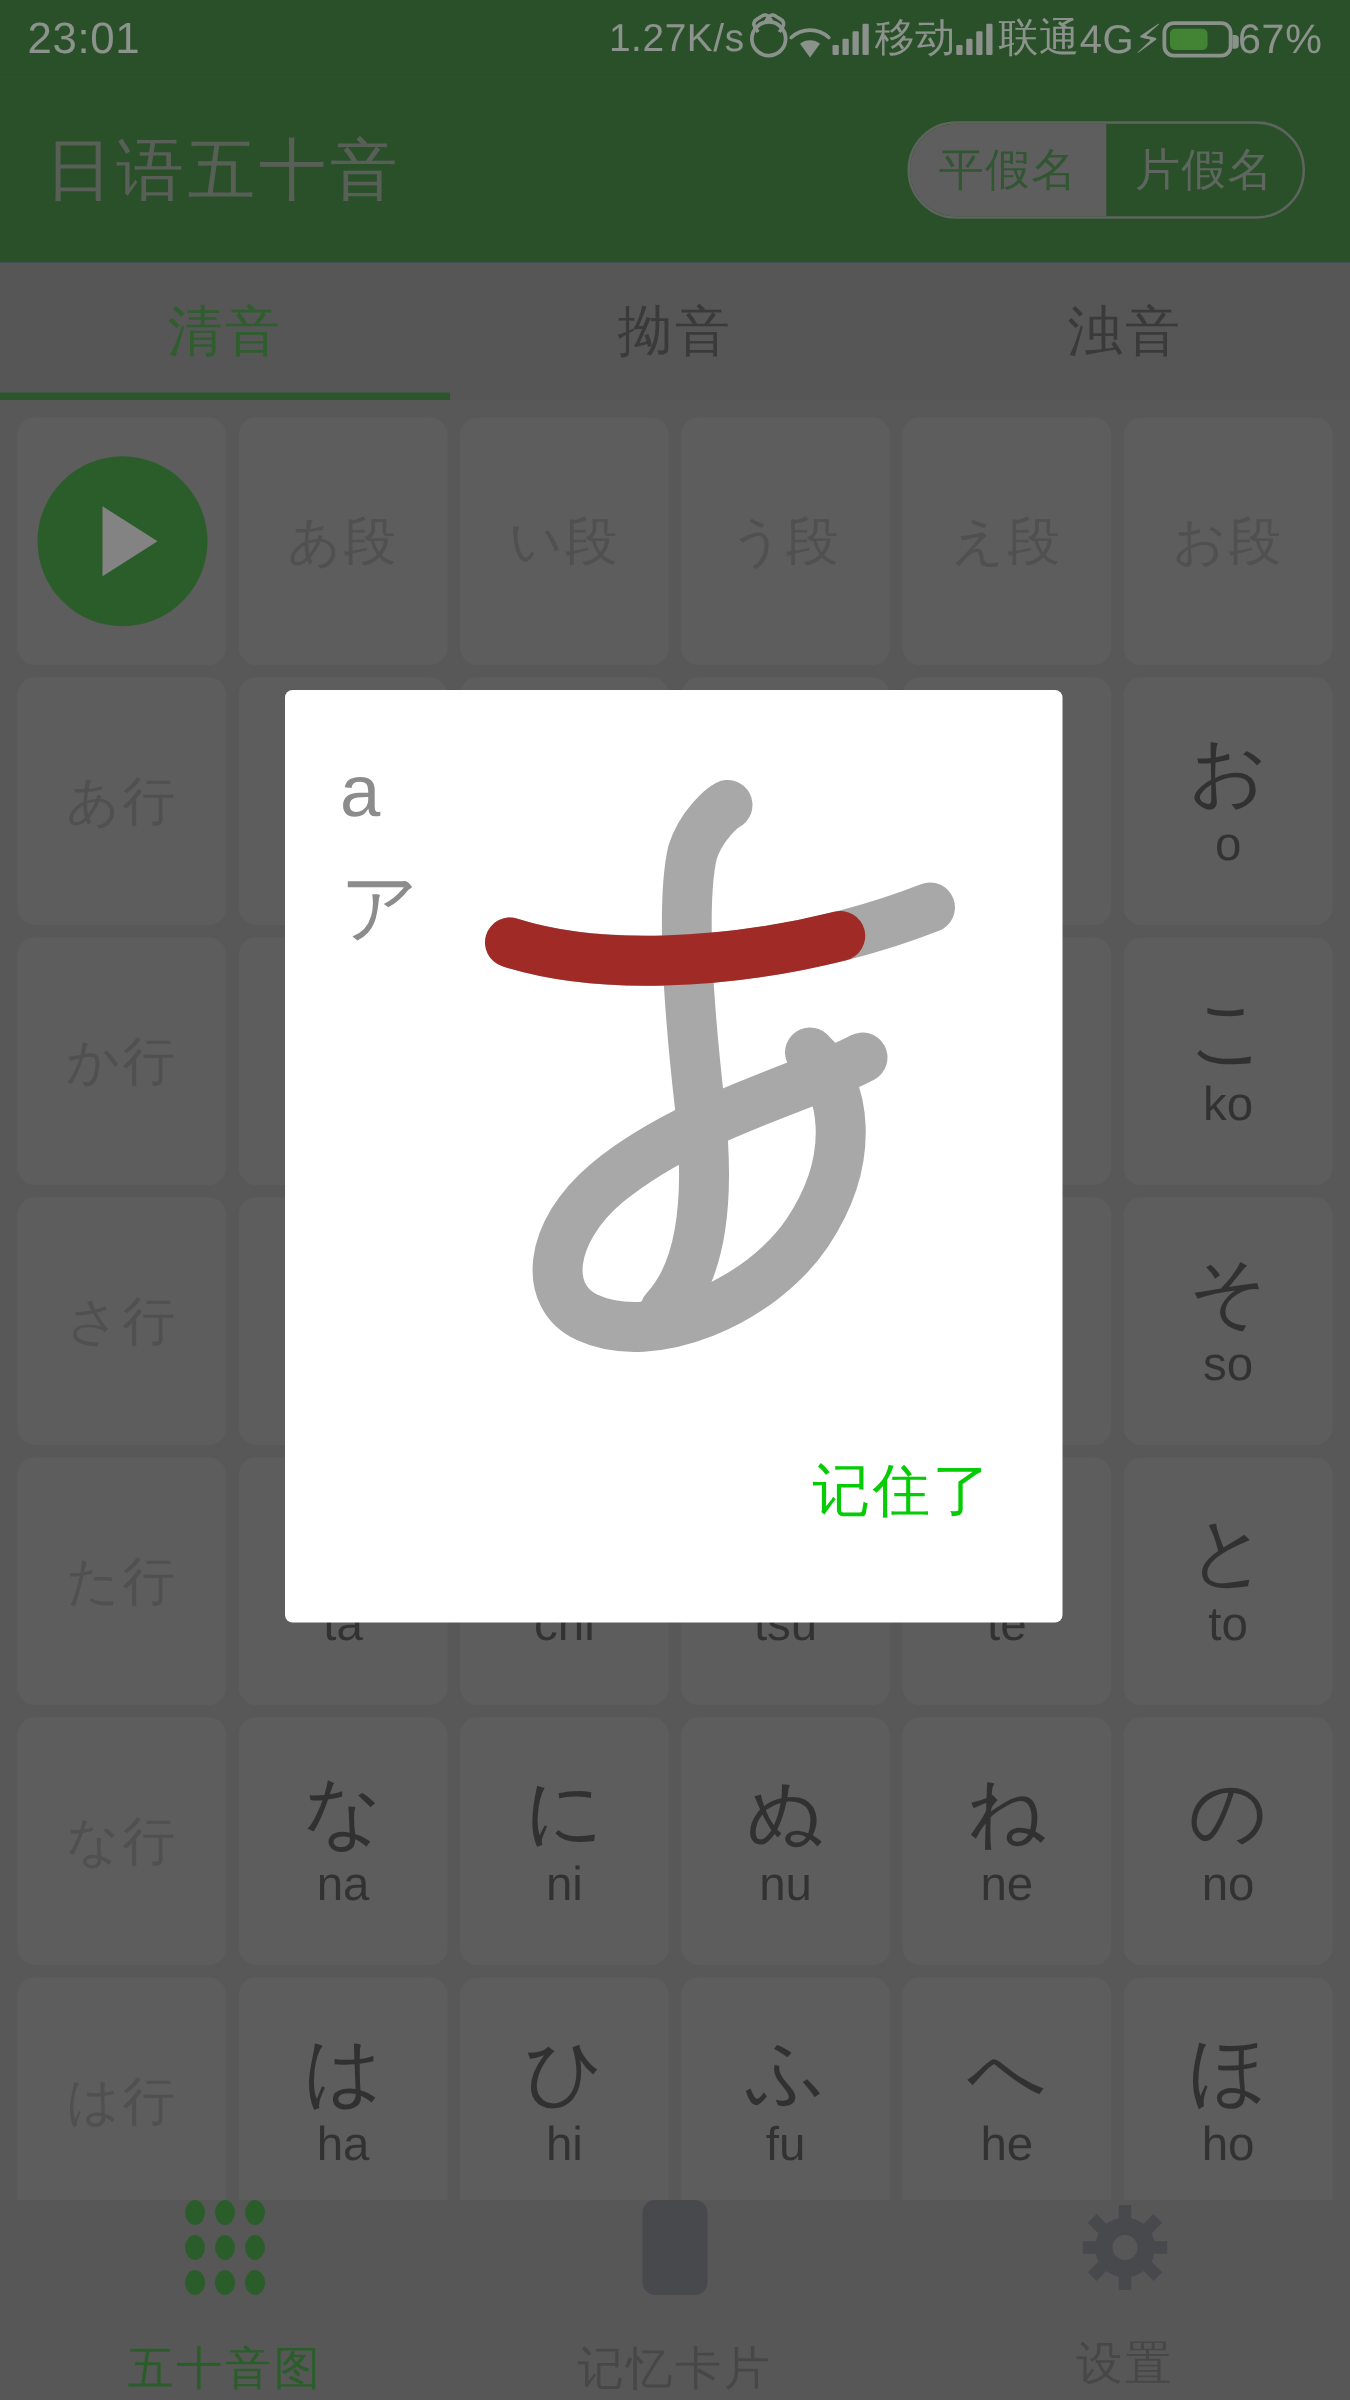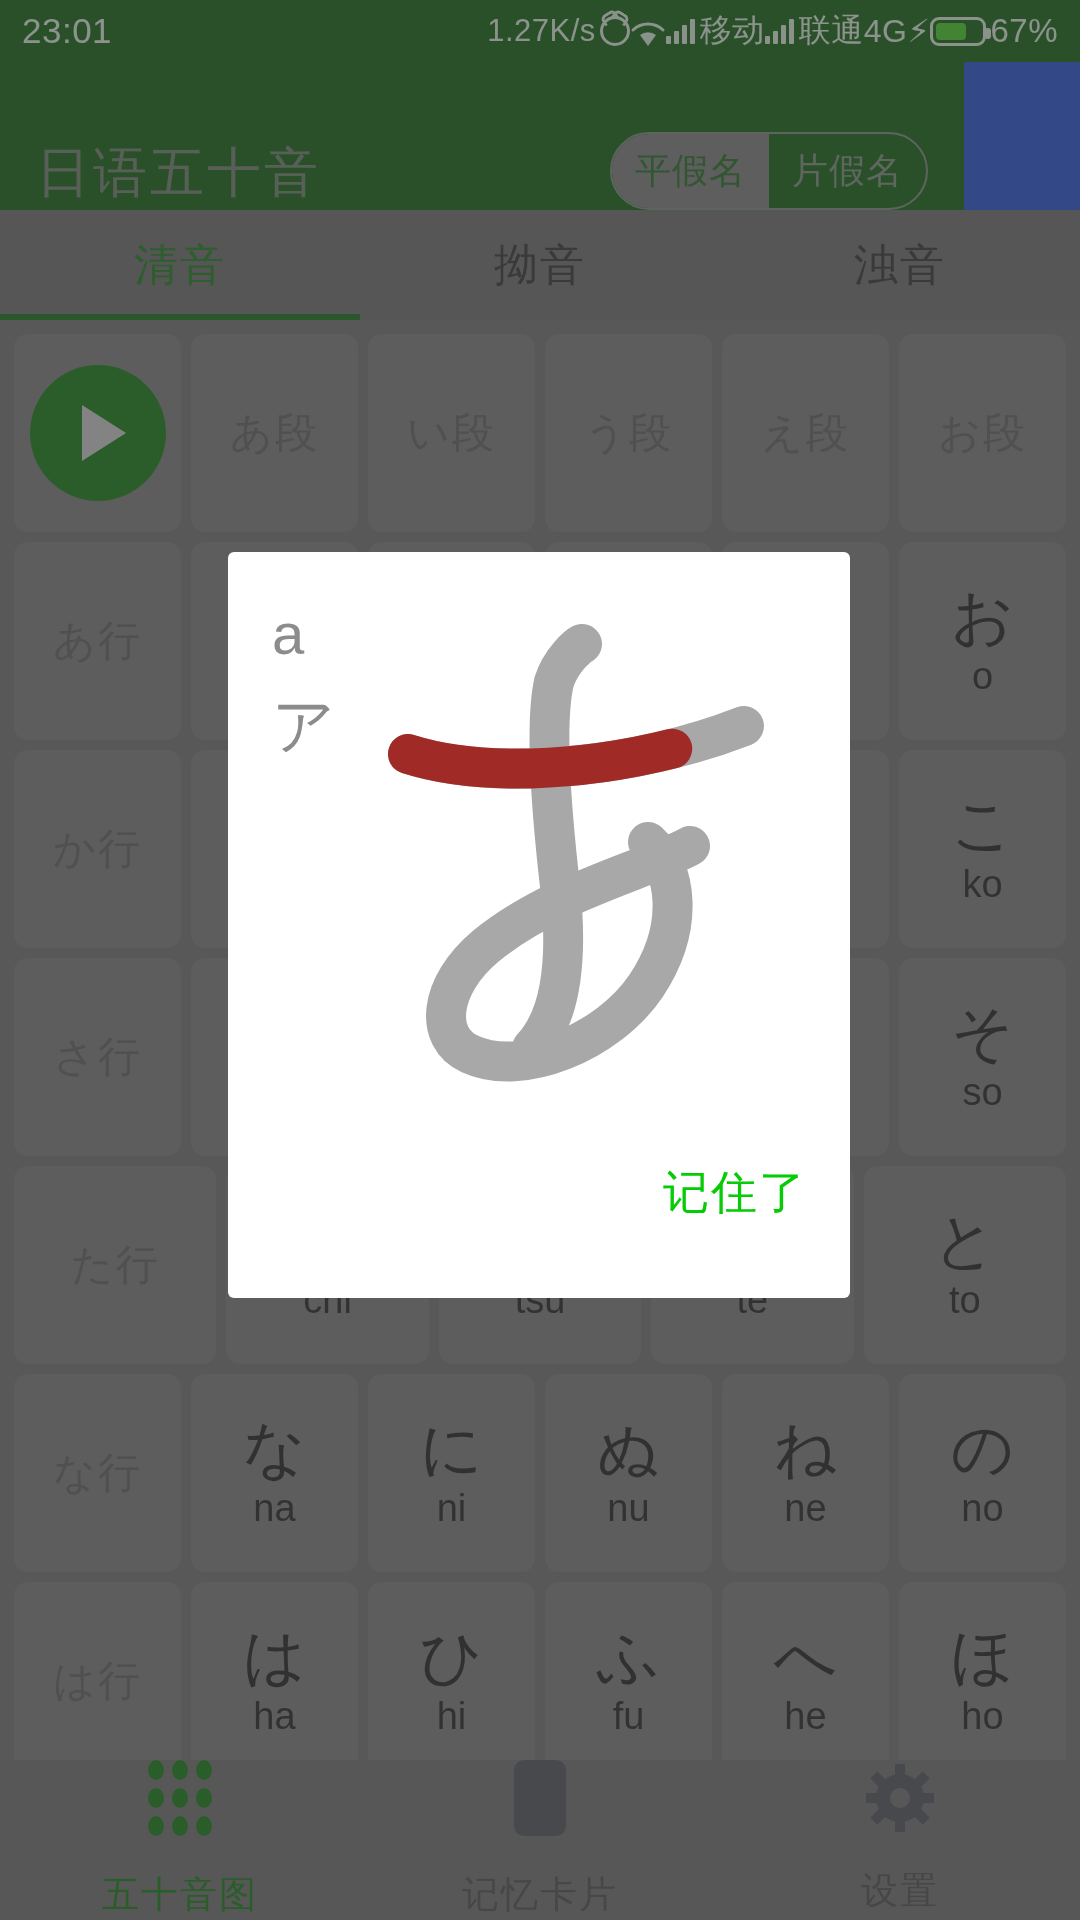--- a/index.html
+++ b/index.html
@@ -38,22 +38,22 @@
 
   .ico-bolt{ font-size:32px; color:#e2efe2; line-height:1; }
   .batt{ width:56px; height:29px; border:3px solid #dfeedf; border-radius:9px; padding:3px; position:relative; }
   .batt:after{ content:""; position:absolute; right:-8px; top:8px; width:5px; height:11px;
                background:#dfeedf; border-radius:0 3px 3px 0; }
   .batt i{ display:block; height:100%; width:67%; background:#3fd020; border-radius:4px; }
   .sb-pct{ font-size:33px; color:#e2efe2; margin-left:4px; }
 
   
   .appbar{
-    position:absolute; top:62px; left:0; width:964px; height:148px;
-    background:#0b5e0b; display:flex; align-items:flex-end; padding:0 36px;
+    position:absolute; top:62px; left:0; width:1080px; height:148px;
+    background:#0b5e0b; display:flex; align-items:center; padding:0 36px;
   }
   .app-title{ font-size:54px; color:#6e7e6e; letter-spacing:3px; }
   .seg{
     margin-left:auto; display:flex; height:78px; width:318px;
     border:2px solid #7c8a7c; border-radius:40px; overflow:hidden;
   }
   .seg div{ flex:1; display:flex; align-items:center; justify-content:center;
             font-size:36px; letter-spacing:1px; }
   .seg .on{ background:#7c7c7c; color:#1a6b1a; }
   .seg .off{ background:transparent; color:#7f8f7f; }
@@ -95,21 +95,21 @@
   
   .dialog{
     position:absolute; left:228px; top:552px; width:622px; height:746px;
     background:#ffffff; border-radius:6px; overflow:hidden;
   }
   .dlg-romaji{ position:absolute; left:44px; top:48px; font-size:58px; color:#8c8c8c; }
   .dlg-kata{ position:absolute; left:44px; top:132px; font-size:62px; color:#8c8c8c;
              font-family:"DejaVu Sans","Liberation Sans",sans-serif; }
   .dlg-stroke{ position:absolute; left:118px; top:34px; width:500px; height:520px; }
   .dlg-remember{
-    position:absolute; right:43px; top:610px;
+    position:absolute; right:56px; top:610px;
     font-size:46px; color:#06cc06; letter-spacing:2px;
   }
 
   
   .botnav{ position:absolute; bottom:0; left:0; width:1080px; height:160px;
            background:#6e6e6e; display:flex; }
   .navitem{ flex:1; display:flex; flex-direction:column; align-items:center;
             justify-content:center; gap:34px; }
   .navlabel{ font-size:37px; color:#4a4a4a; letter-spacing:2px; }
   .navitem.active .navlabel{ color:#0d7a0d; }
@@ -272,20 +272,24 @@
           <span class="romaji">se</span>
         </div>
         <div class="cell">
           <span class="kana">そ</span>
           <span class="romaji">so</span>
         </div>
       </div>
       <div class="row">
         <div class="cell rowlbl">
           <span class="lbl">た行</span>
+        </div>
+        <div class="cell">
+          <span class="kana">た</span>
+          <span class="romaji">ta</span>
         </div>
         <div class="cell">
           <span class="kana">ち</span>
           <span class="romaji">chi</span>
         </div>
         <div class="cell">
           <span class="kana">つ</span>
           <span class="romaji">tsu</span>
         </div>
         <div class="cell">

